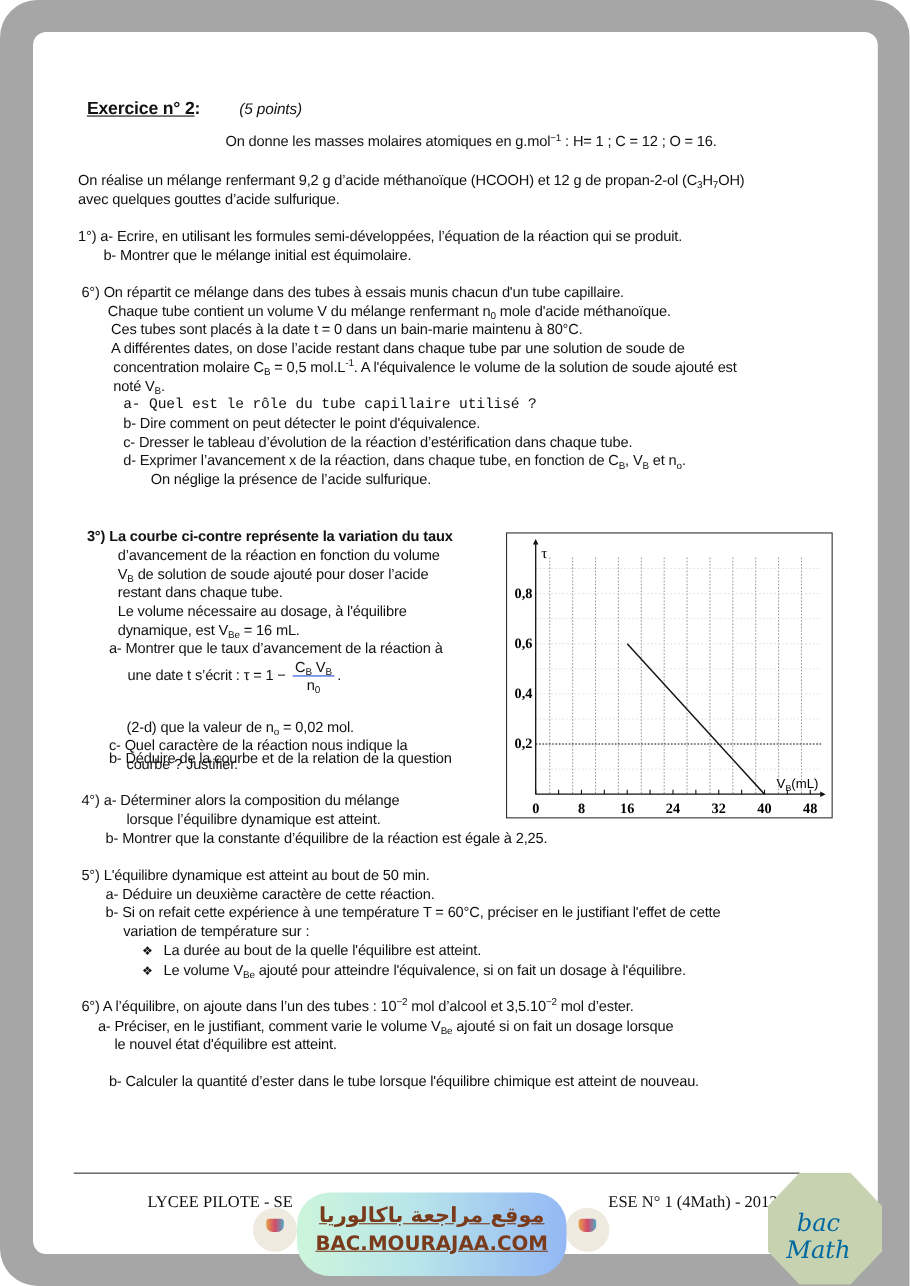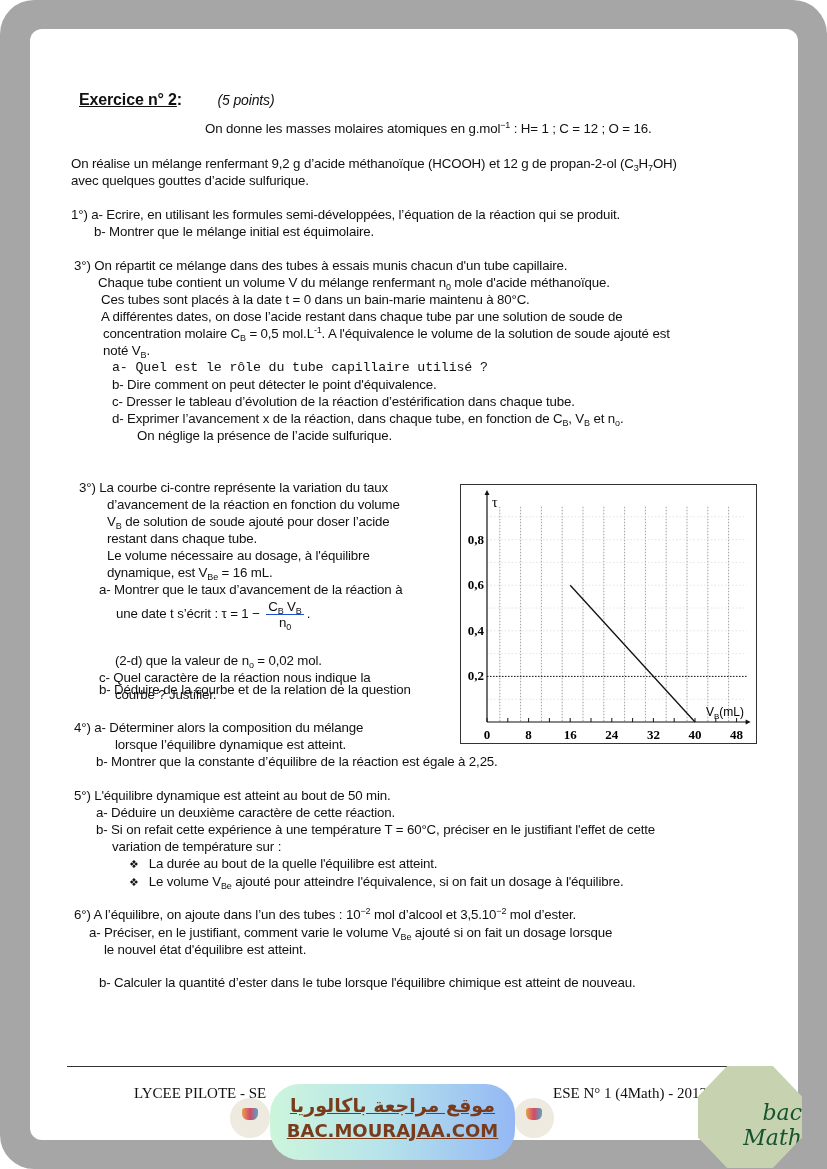--- a/index.html
+++ b/index.html
@@ -16,54 +16,54 @@
   .frac .den { display:block; line-height:15px; }
   .chartbox { position:absolute; left:460px; top:484px; width:297px; height:260px; border:1.5px solid #333; box-sizing:border-box; }
   .footline { position:absolute; left:67px; top:1066px; width:660px; height:1px; background:#333; }
   .footer { position:absolute; top:1085px; font-family:"Liberation Serif", serif; font-size:15px; white-space:nowrap; }
   .banner { position:absolute; left:270px; top:1084px; width:245px; height:76px; border-radius:30px; background:linear-gradient(90deg,#cdf5dc 0%,#b7e4ea 45%,#93b8f5 100%); text-align:center; }
   .banner .ar { display:block; margin-top:10px; font-family:"DejaVu Sans", sans-serif; font-size:19px; font-weight:bold; color:#7a3b1c; text-decoration:underline; }
   .banner .en { display:block; margin-top:4px; font-family:"DejaVu Sans", sans-serif; font-size:18px; font-weight:bold; color:#7a3b1c; text-decoration:underline; }
   .logo { position:absolute; width:40px; height:40px; border-radius:50%; background:#eeeae0; top:1098px; }
   .logo span { position:absolute; left:12px; top:10px; width:16px; height:12px; background:linear-gradient(90deg,#e6a04a,#d24a6a,#52a7c5); border-radius:3px 3px 6px 6px; }
   .badge { position:absolute; left:698px; top:1066px; width:104px; height:102px; background:#c7d2b0; clip-path:polygon(28% 0,72% 0,100% 30%,100% 70%,72% 100%,28% 100%,0 70%,0 30%); }
-  .badge span { position:absolute; left:0; right:0; top:34px; text-align:right; font-family:"DejaVu Serif", serif; font-style:italic; font-size:22px; color:#14532d; }
+  .badge span { position:absolute; left:0; right:12px; top:34px; text-align:center; font-family:"DejaVu Serif", serif; font-style:italic; font-size:22px; color:#0369a1; }
 </style>
 </head>
 <body>
 
 <div class="frame"></div>
 <div class="page"></div>
 
 <div class="t" style="left:79px;top:91px;">
   <span class="title">Exercice n° 2</span><span style="font-weight:bold;font-size:16px;">:</span>
   <span class="points" style="margin-left:32px;">(5 points)</span>
 </div>
 
 <div class="t" style="left:205px;top:120px;"><span>On donne les masses molaires atomiques en g.mol</span><sup>−1</sup><span> : H= 1 ; C = 12 ; O = 16.</span></div>
 
 <div class="t" style="left:71px;top:155px;"><span>On réalise un mélange renfermant 9,2 g d’acide méthanoïque (HCOOH) et 12 g de propan-2-ol (C</span><sub>3</sub><span>H</span><sub>7</sub><span>OH)</span></div>
 <div class="t" style="left:71px;top:172px;">avec quelques gouttes d’acide sulfurique.</div>
 
 <div class="t" style="left:71px;top:206px;">1°) a-  Ecrire, en utilisant les formules semi-développées, l’équation de la réaction qui se produit.</div>
 <div class="t" style="left:94px;top:223px;text-align:right;">b-  Montrer que le mélange initial est équimolaire.</div>
 
-<div class="t" style="left:74px;top:257px;">3°) On répartit ce mélange dans des tubes à essais munis chacun d'un tube capillaire.</div>
+<div class="t" style="left:74px;top:257px;">6°) On répartit ce mélange dans des tubes à essais munis chacun d'un tube capillaire.</div>
 <div class="t" style="left:98px;top:274px;"><span>Chaque tube contient un volume V du mélange renfermant n</span><sub>0</sub><span> mole d'acide méthanoïque.</span></div>
 <div class="t" style="left:101px;top:291px;">Ces tubes sont placés à la date t = 0 dans un bain-marie maintenu à 80°C.</div>
 <div class="t" style="left:101px;top:308px;">A différentes dates, on dose l’acide restant dans chaque tube par une solution de soude de</div>
 <div class="t" style="left:103px;top:325px;"><span>concentration molaire C</span><sub>B</sub><span> = 0,5 mol.L</span><sup>-1</sup><span>. A l'équivalence le volume de la solution de soude ajouté est</span></div>
 <div class="t" style="left:103px;top:342px;"><span>noté V</span><sub>B</sub><span>.</span></div>
 <div class="t" style="left:112px;top:359px;font-family:Liberation Mono, monospace;">a-   Quel est le rôle du tube capillaire utilisé ?</div>
 <div class="t" style="left:112px;top:376px;">b-   Dire comment on peut détecter le point d'équivalence.</div>
 <div class="t" style="left:112px;top:393px;">c-   Dresser le tableau d’évolution de la réaction d’estérification dans chaque tube.</div>
 <div class="t" style="left:112px;top:410px;"><span>d-   Exprimer l’avancement x de la réaction, dans chaque tube, en fonction de C</span><sub>B</sub><span>, V</span><sub>B</sub><span> et n</span><sub>o</sub><span>.</span></div>
 <div class="t" style="left:137px;top:427px;">On néglige la présence de l’acide sulfurique.</div>
 
-<div class="t" style="left:79px;top:479px;">3°)  La courbe ci-contre représente la variation du taux</div>
+<div class="t" style="left:79px;top:479px;font-weight:bold;">3°)  La courbe ci-contre représente la variation du taux</div>
 <div class="t" style="left:107px;top:496px;">d’avancement de la réaction en fonction du volume</div>
 <div class="t" style="left:107px;top:513px;"><span>V</span><sub>B</sub><span> de solution de soude ajouté pour doser l’acide</span></div>
 <div class="t" style="left:107px;top:530px;">restant dans chaque tube.</div>
 <div class="t" style="left:107px;top:547px;">Le volume nécessaire au dosage, à l'équilibre</div>
 <div class="t" style="left:107px;top:564px;"><span>dynamique, est V</span><sub>Be</sub><span> = 16 mL.</span></div>
 <div class="t" style="left:99px;top:581px;">a-  Montrer que le taux d’avancement de la réaction à</div>
 <div class="t" style="left:116px;top:597px;line-height:34px;">
   <span>une date t s’écrit : τ = 1 −</span>
   <span class="frac">
     <span class="num"><span>C</span><sub>B</sub><span> V</span><sub>B</sub></span>

